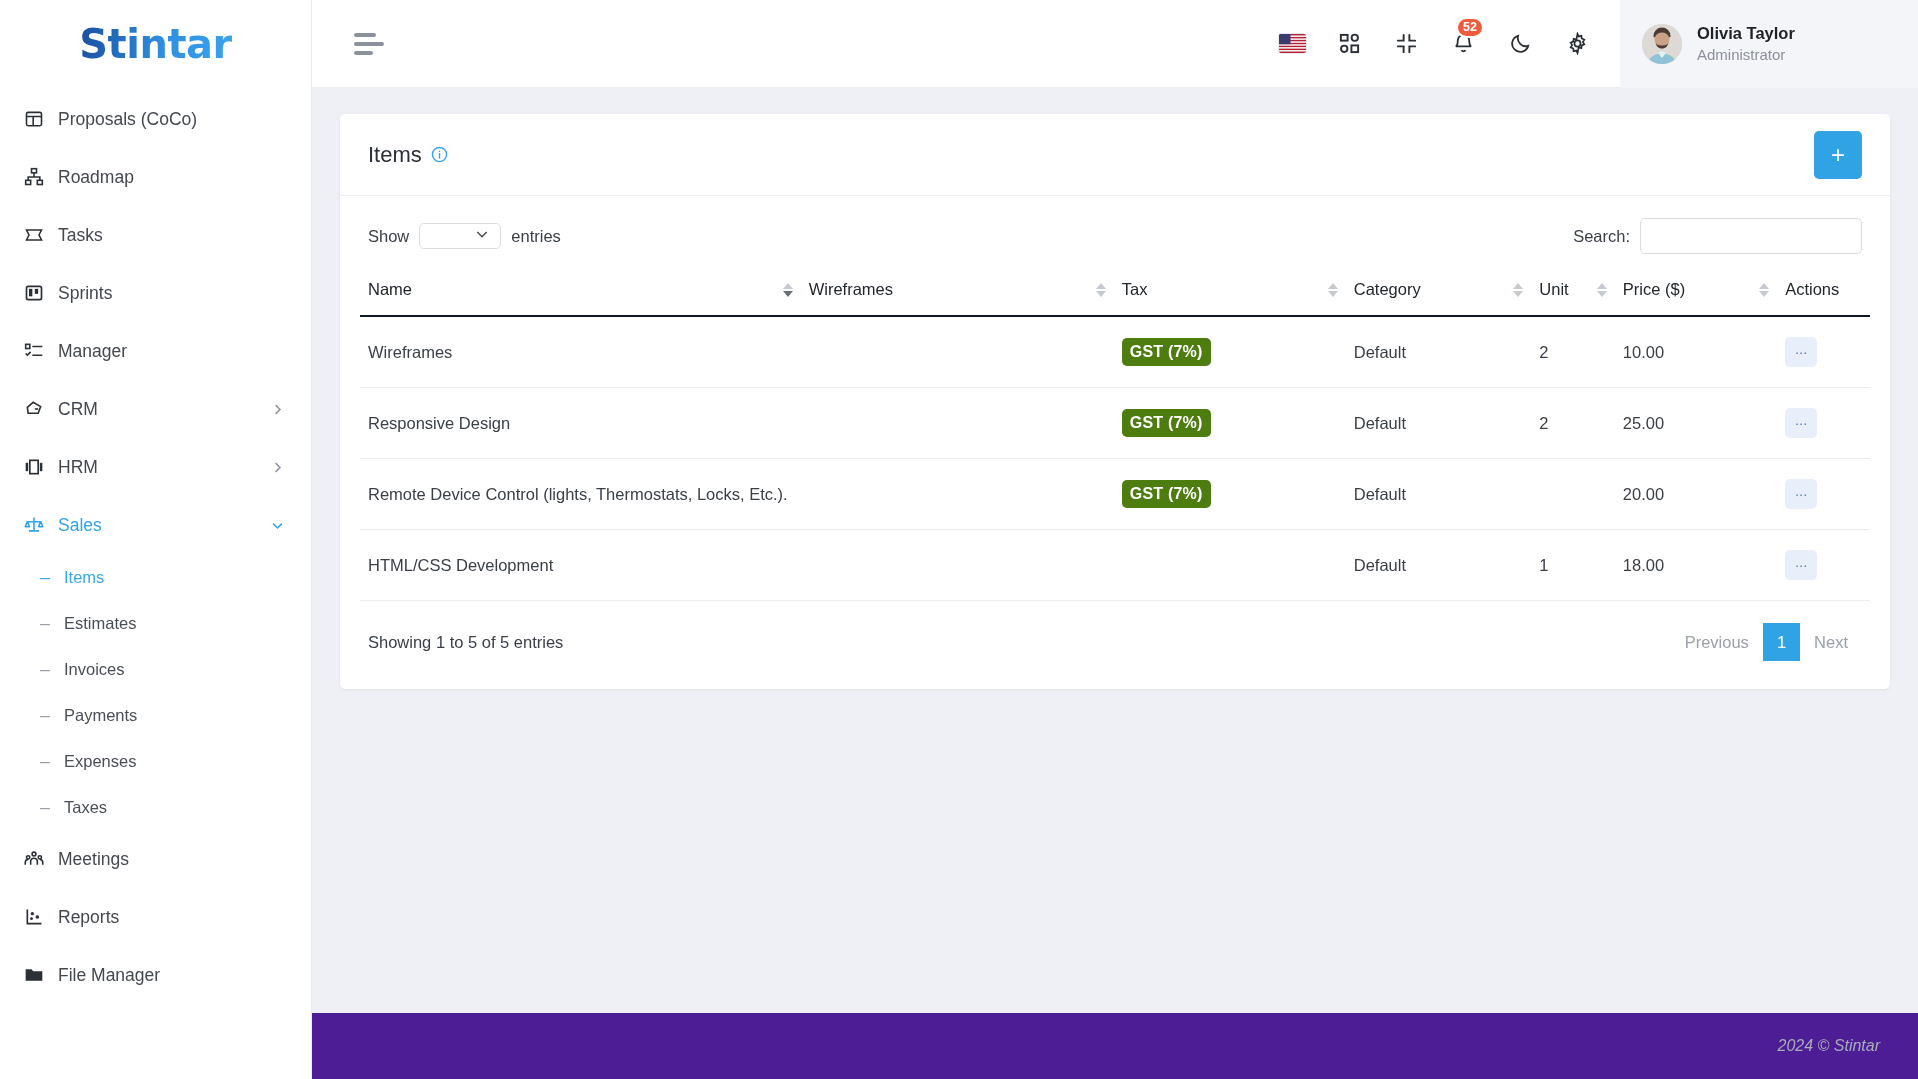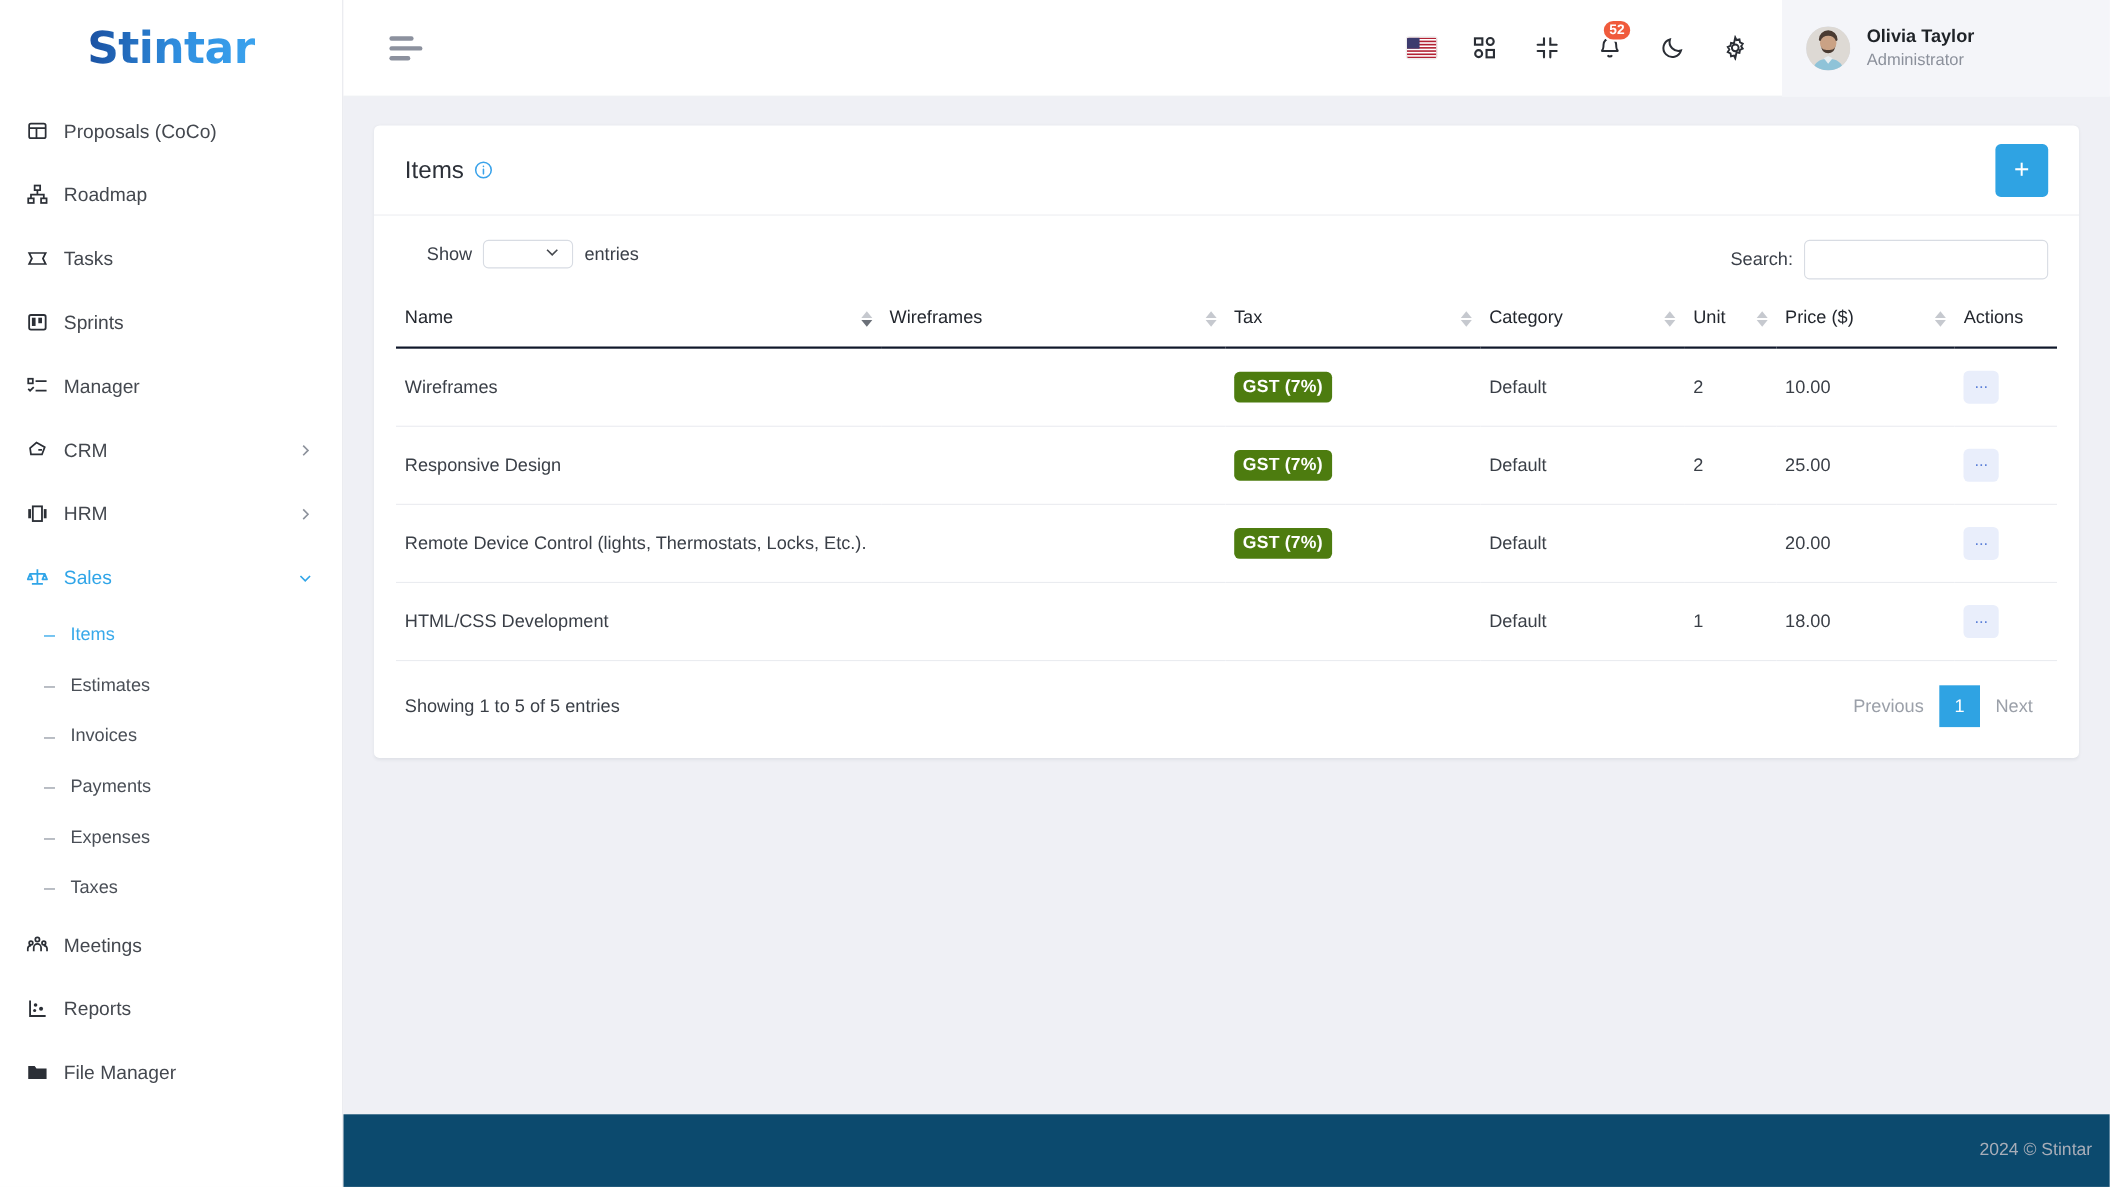--- a/index.html
+++ b/index.html
@@ -85,21 +85,21 @@
     padding: 24px 28px; border-bottom: 1px solid #edeef2; height: 82px;
   }
   .card-title { font-size: 22px; color: #2c3038; display: flex; align-items: center; gap: 9px; }
   .info-ico { color: #3ba3ea; display: flex; align-items: center; }
   .add-btn {
     width: 48px; height: 48px; background: #2fa3e3; border: none; border-radius: 5px;
     color: #fff; font-size: 24px; line-height: 1; cursor: pointer; display: flex;
     align-items: center; justify-content: center; font-weight: 300;
   }
   .card-body { padding: 22px 20px 12px 20px; }
-  .table-controls { display: flex; align-items: flex-start; justify-content: space-between; padding: 0 8px 16px 8px; margin-left: 20px; }
+  .table-controls { display: flex; align-items: center; justify-content: space-between; padding: 0 8px 16px 8px; }
   .show-entries { display: flex; align-items: center; gap: 10px; font-size: 16.5px; color: #3b4049; }
   .len-select {
     appearance: none; -webkit-appearance: none; width: 82px; height: 22px;
     border: 1px solid #d8dce3; border-radius: 5px; background: #fff; padding: 12px 10px;
     font-size: 16px; color: #3b4049; font-family: "Liberation Sans", sans-serif; cursor: pointer;
   }
   .select-wrap { position: relative; display: inline-flex; align-items: center; }
   .select-wrap .caret { position: absolute; right: 11px; pointer-events: none; color: #45494f; }
   .search-box { display: flex; align-items: center; gap: 10px; font-size: 16.5px; color: #3b4049; }
   .search-input {
@@ -138,21 +138,21 @@
   .table-foot { display: flex; align-items: center; justify-content: space-between; padding: 22px 8px 16px 8px; }
   .showing { font-size: 16.5px; color: #3a3f47; }
   .pager { display: flex; align-items: center; }
   .pager .pg {
     padding: 0 14px; height: 38px; display: flex; align-items: center; justify-content: center;
     font-size: 16.5px; color: #9ba0a9; cursor: pointer; background: transparent; border: none;
     font-family: "Liberation Sans", sans-serif;
   }
   .pager .pg.num { background: #2fa3e3; color: #fff; min-width: 36px; }
   .footer { height: 66px; display: flex; align-items: center; justify-content: flex-end;
-    padding-right: 16px; font-size: 16px; color: #a8adb8; background: #0c4a6e; }
+    padding-right: 38px; font-size: 16px; color: #a8adb8; background: #4c1d95; font-style: italic; }
 </style>
 </head>
 <body>
 
 <div class="app">
 
   <aside class="sidebar">
     <div class="brand">
       <span class="brand-text">Stintar</span>
     </div>

